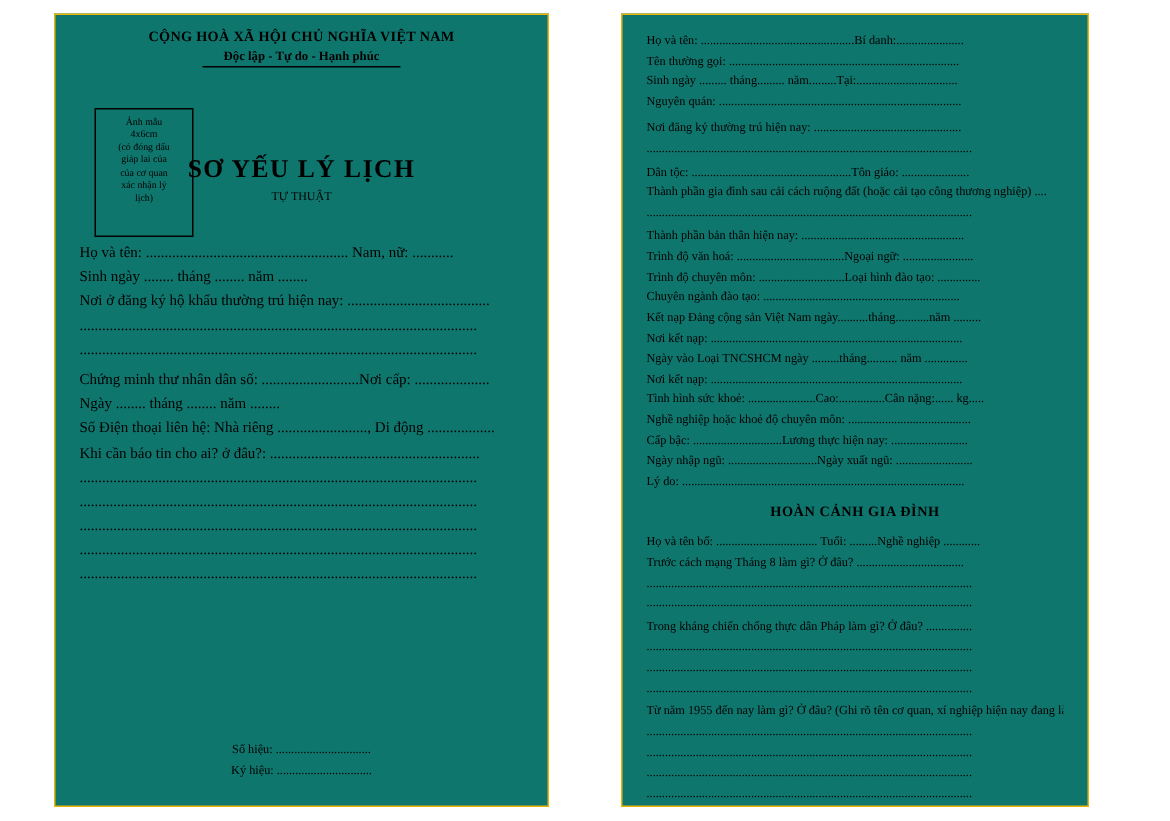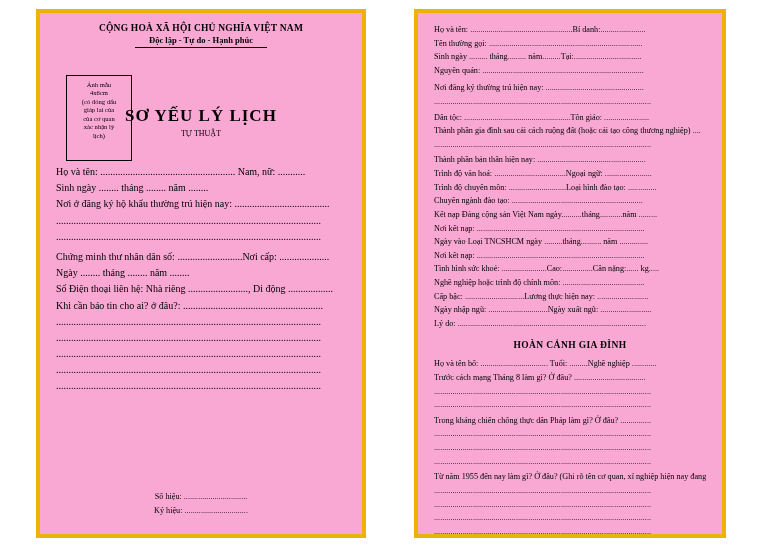--- a/index.html
+++ b/index.html
@@ -5,22 +5,22 @@
   html,body{margin:0;padding:0;}
   body{
     width:780px;height:547px;
     background:#ffffff;
     font-family:"Liberation Serif", serif;
     color:#000;
     overflow:hidden;
   }
   .sheet{
     position:absolute;
-    background:#f9a8d4;
-    border:4px solid #eab308;
+    background:#0f766e;
+    border:1px solid #eab308;
     box-sizing:border-box;
   }
   .page-left{ left:36px; top:9px; width:330px; height:529px; padding:10px 16px; }
   .page-right{ left:414px; top:9px; width:312px; height:529px; padding:10px 16px; }
 
   .hdr{ text-align:center; }
   .hdr .natline{
     font-weight:bold; font-size:9.5px; letter-spacing:.2px;
     text-transform:uppercase;
   }
@@ -144,21 +144,21 @@
     <div class="gap-sm"></div>
     <div class="r-line">Thành phần bản thân hiện nay: .....................................................</div>
     <div class="r-line">Trình độ văn hoá: ...................................Ngoại ngữ: .......................</div>
     <div class="r-line">Trình độ chuyên môn: ............................Loại hình đào tạo: ..............</div>
     <div class="r-line">Chuyên ngành đào tạo: ................................................................</div>
     <div class="r-line">Kết nạp Đảng cộng sản Việt Nam ngày..........tháng...........năm .........</div>
     <div class="r-line">Nơi kết nạp: ..................................................................................</div>
     <div class="r-line">Ngày vào Loại TNCSHCM ngày .........tháng.......... năm ..............</div>
     <div class="r-line">Nơi kết nạp: ..................................................................................</div>
     <div class="r-line">Tình hình sức khoẻ: ......................Cao:...............Cân nặng:...... kg.....</div>
-    <div class="r-line">Nghề nghiệp hoặc trình độ chính môn: ........................................</div>
+    <div class="r-line">Nghề nghiệp hoặc khoẻ độ chuyên môn: ........................................</div>
     <div class="r-line">Cấp bậc: .............................Lương thực hiện nay: .........................</div>
     <div class="r-line">Ngày nhập ngũ: .............................Ngày xuất ngũ: .........................</div>
     <div class="r-line">Lý do: ............................................................................................</div>
   </div>
 
   <div class="sec-title">HOÀN CẢNH GIA ĐÌNH</div>
 
   <div>
     <div class="r-line">Họ và tên bố: ................................. Tuổi: .........Nghề nghiệp ............</div>
     <div class="r-line">Trước cách mạng Tháng 8 làm gì? Ở đâu?  ...................................</div>

